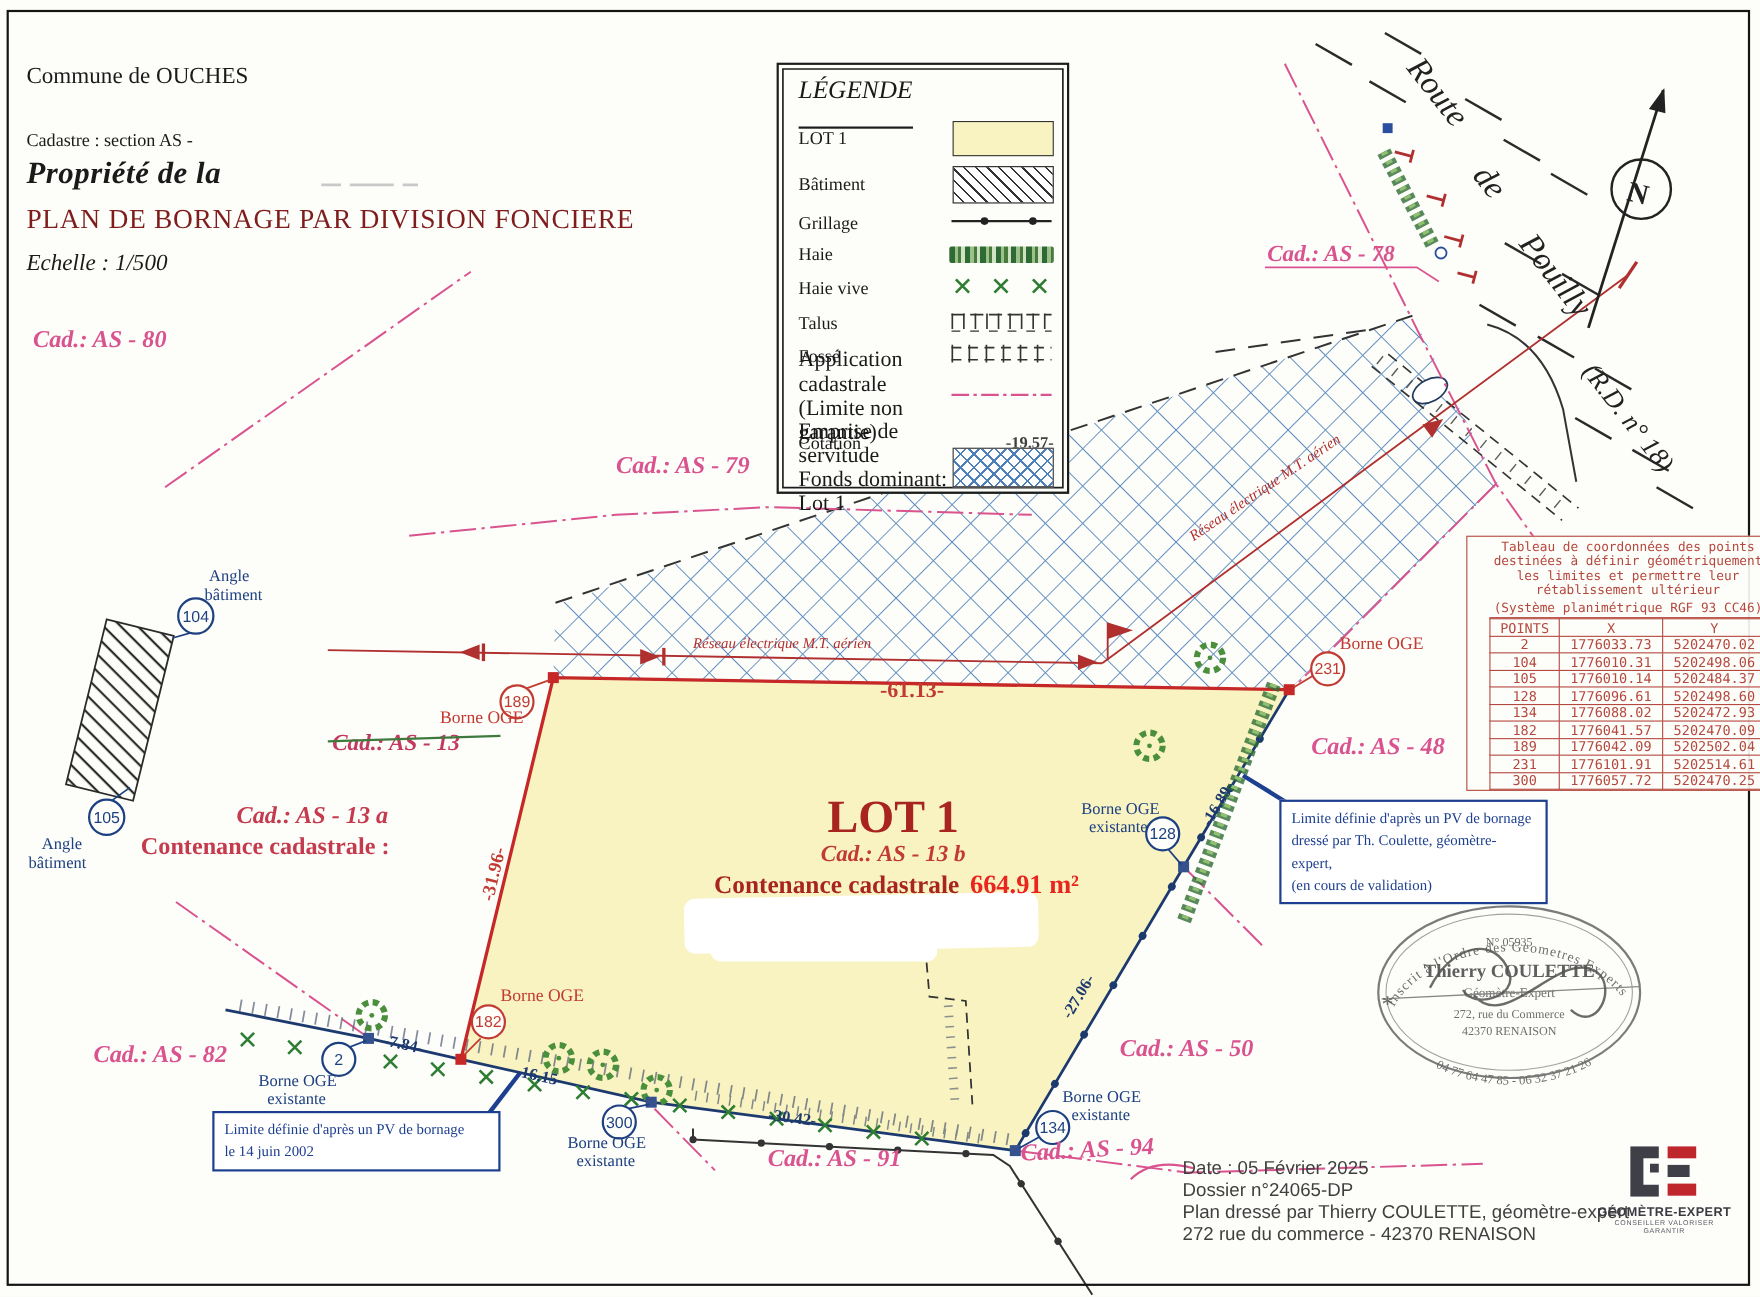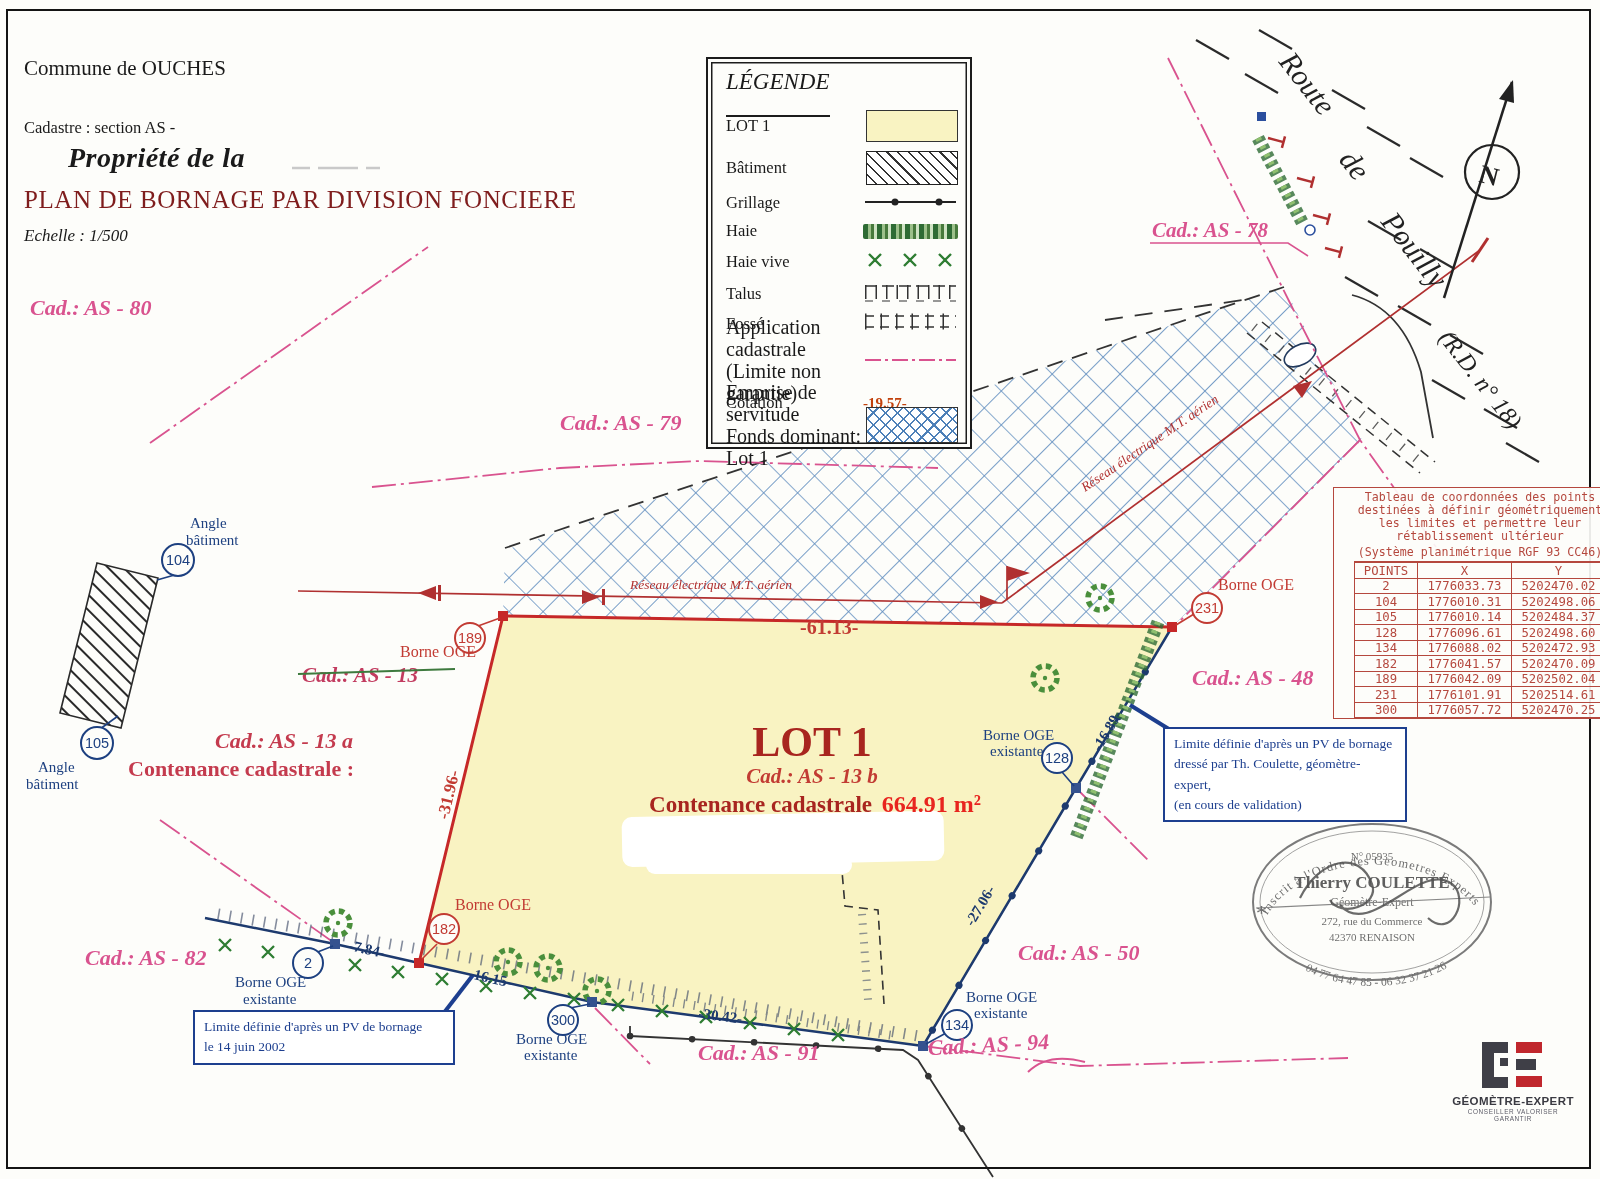--- a/index.html
+++ b/index.html
@@ -3,39 +3,39 @@
 <meta charset="utf-8">
 <style>
   html,body{margin:0;padding:0;background:#e8e8e4;}
   .page{position:relative;width:1600px;height:1179px;background:#fdfdfa;overflow:hidden;
         font-family:"Liberation Serif", serif;color:#1a1a1a;}
   .frame{position:absolute;left:6px;top:9px;right:9px;bottom:10px;border:2.5px solid #141414;pointer-events:none;}
   .abs{position:absolute;}
   
   .t-commune{left:24px;top:56px;font-size:21px;}
   .t-cadastre{left:24px;top:118px;font-size:16.5px;}
-  .t-prop{left:24px;top:142px;font-size:28px;font-weight:bold;font-style:italic;letter-spacing:.5px;margin-left:44px;}
+  .t-prop{left:24px;top:142px;font-size:28px;font-weight:bold;font-style:italic;letter-spacing:.5px;}
   .t-main{left:24px;top:186px;font-size:25px;color:#7f1d1d;letter-spacing:.6px;}
-  .t-ech{left:24px;top:226px;font-size:17px;font-style:italic;}
+  .t-ech{left:24px;top:226px;font-size:21px;font-style:italic;}
   
   .legend{left:706px;top:57px;width:262px;height:388px;background:#fdfdfa;border:2px solid #1c1c1c;
           box-shadow:inset 0 0 0 3px #fdfdfa, inset 0 0 0 4.5px #1c1c1c;}
   .legend .lg-title{position:absolute;left:18px;top:10px;font-size:23px;font-style:italic;
           border-bottom:2px solid #1c1c1c;padding-bottom:20px;}
   .lg-row{position:absolute;left:18px;right:12px;display:flex;align-items:center;justify-content:space-between;}
   .lg-label{font-size:16.5px;}
   .lg-label.two{font-size:20px;line-height:1.1;}
   .sw{flex:none;}
   .sw-lot{width:90px;height:30px;background:#f9f3c2;border:1.5px solid #333;}
   .sw-bat{width:90px;height:32px;border:1.5px solid #222;background:repeating-linear-gradient(45deg,#fff 0 6px,#333 6px 7.5px);}
   .sw-haie{width:95px;height:15px;border-radius:2px;background:repeating-linear-gradient(90deg,#2e6b34 0 5px,#9cc08a 5px 8px,#477a3c 8px 11px,#cfe3c4 11px 14px);}
   .sw-emp{width:90px;height:34px;border:1.5px solid #333;background-color:#fff;
      background-image:repeating-linear-gradient(45deg,transparent 0 7px,#4d80b8 7px 8.6px),
                       repeating-linear-gradient(135deg,transparent 0 7px,#4d80b8 7px 8.6px);}
-  .sw-cot{font-size:15px;font-weight:bold;color:#c2410c;width:95px;text-align:left;}
+  .sw-cot{font-size:15px;font-weight:bold;color:#404040;width:95px;text-align:right;}
   
   .ctable{left:1333px;top:487px;width:252px;background:rgba(253,253,250,.92);border:1.6px solid #b5483e;
           color:#b5483e;font-family:"DejaVu Sans Mono", monospace;padding-left:20px;}
   .ct-title{font-size:11.6px;line-height:1.13;text-align:center;padding:3px 2px 1px 2px;}
   .ct-sub{font-size:11.6px;text-align:center;padding:1px 0 2px 0;border-bottom:1.4px solid #b5483e;}
   .ctable table{border-collapse:collapse;width:100%;}
   .ctable td{border:1.2px solid #b5483e;font-size:12.3px;text-align:center;padding:0;height:14.5px;}
   .ctable td:first-child{width:62px;}
   
   .note{background:#fff;border:2px solid #1d3f8f;color:#1d3f8f;font-size:13.5px;line-height:1.5;padding:5px 9px;}
@@ -505,20 +505,26 @@
   <div class="abs note note-r">
     <div>Limite définie d'après un PV de bornage</div>
     <div>dressé par Th. Coulette, géomètre-expert,</div>
     <div>(en cours de validation)</div>
   </div>
   <div class="abs note note-l">
     <div>Limite définie d'après un PV de bornage</div>
     <div>le 14 juin 2002</div>
   </div>
 
+  <div class="abs footer">
+    <div>Date : 05 Février 2025</div>
+    <div>Dossier n°24065-DP</div>
+    <div>Plan dressé par Thierry COULETTE, géomètre-expert</div>
+    <div>272 rue du commerce - 42370 RENAISON</div>
+  </div>
 
   <div class="abs logo">
     <svg width="62" height="46">
       <path d="M0,0 H26 V11 H12 V35 H26 V24 H18 V16 H26 V46 H0 Z" fill="#3f3f47"></path>
       <rect x="34" y="0" width="26" height="11" fill="#c0272d"></rect>
       <rect x="34" y="17" width="20" height="11" fill="#3f3f47"></rect>
       <rect x="34" y="34" width="26" height="11" fill="#c0272d"></rect>
     </svg>
     <div class="lg-name">GÉOMÈTRE-EXPERT</div>
     <div class="lg-tag">CONSEILLER VALORISER GARANTIR</div>

